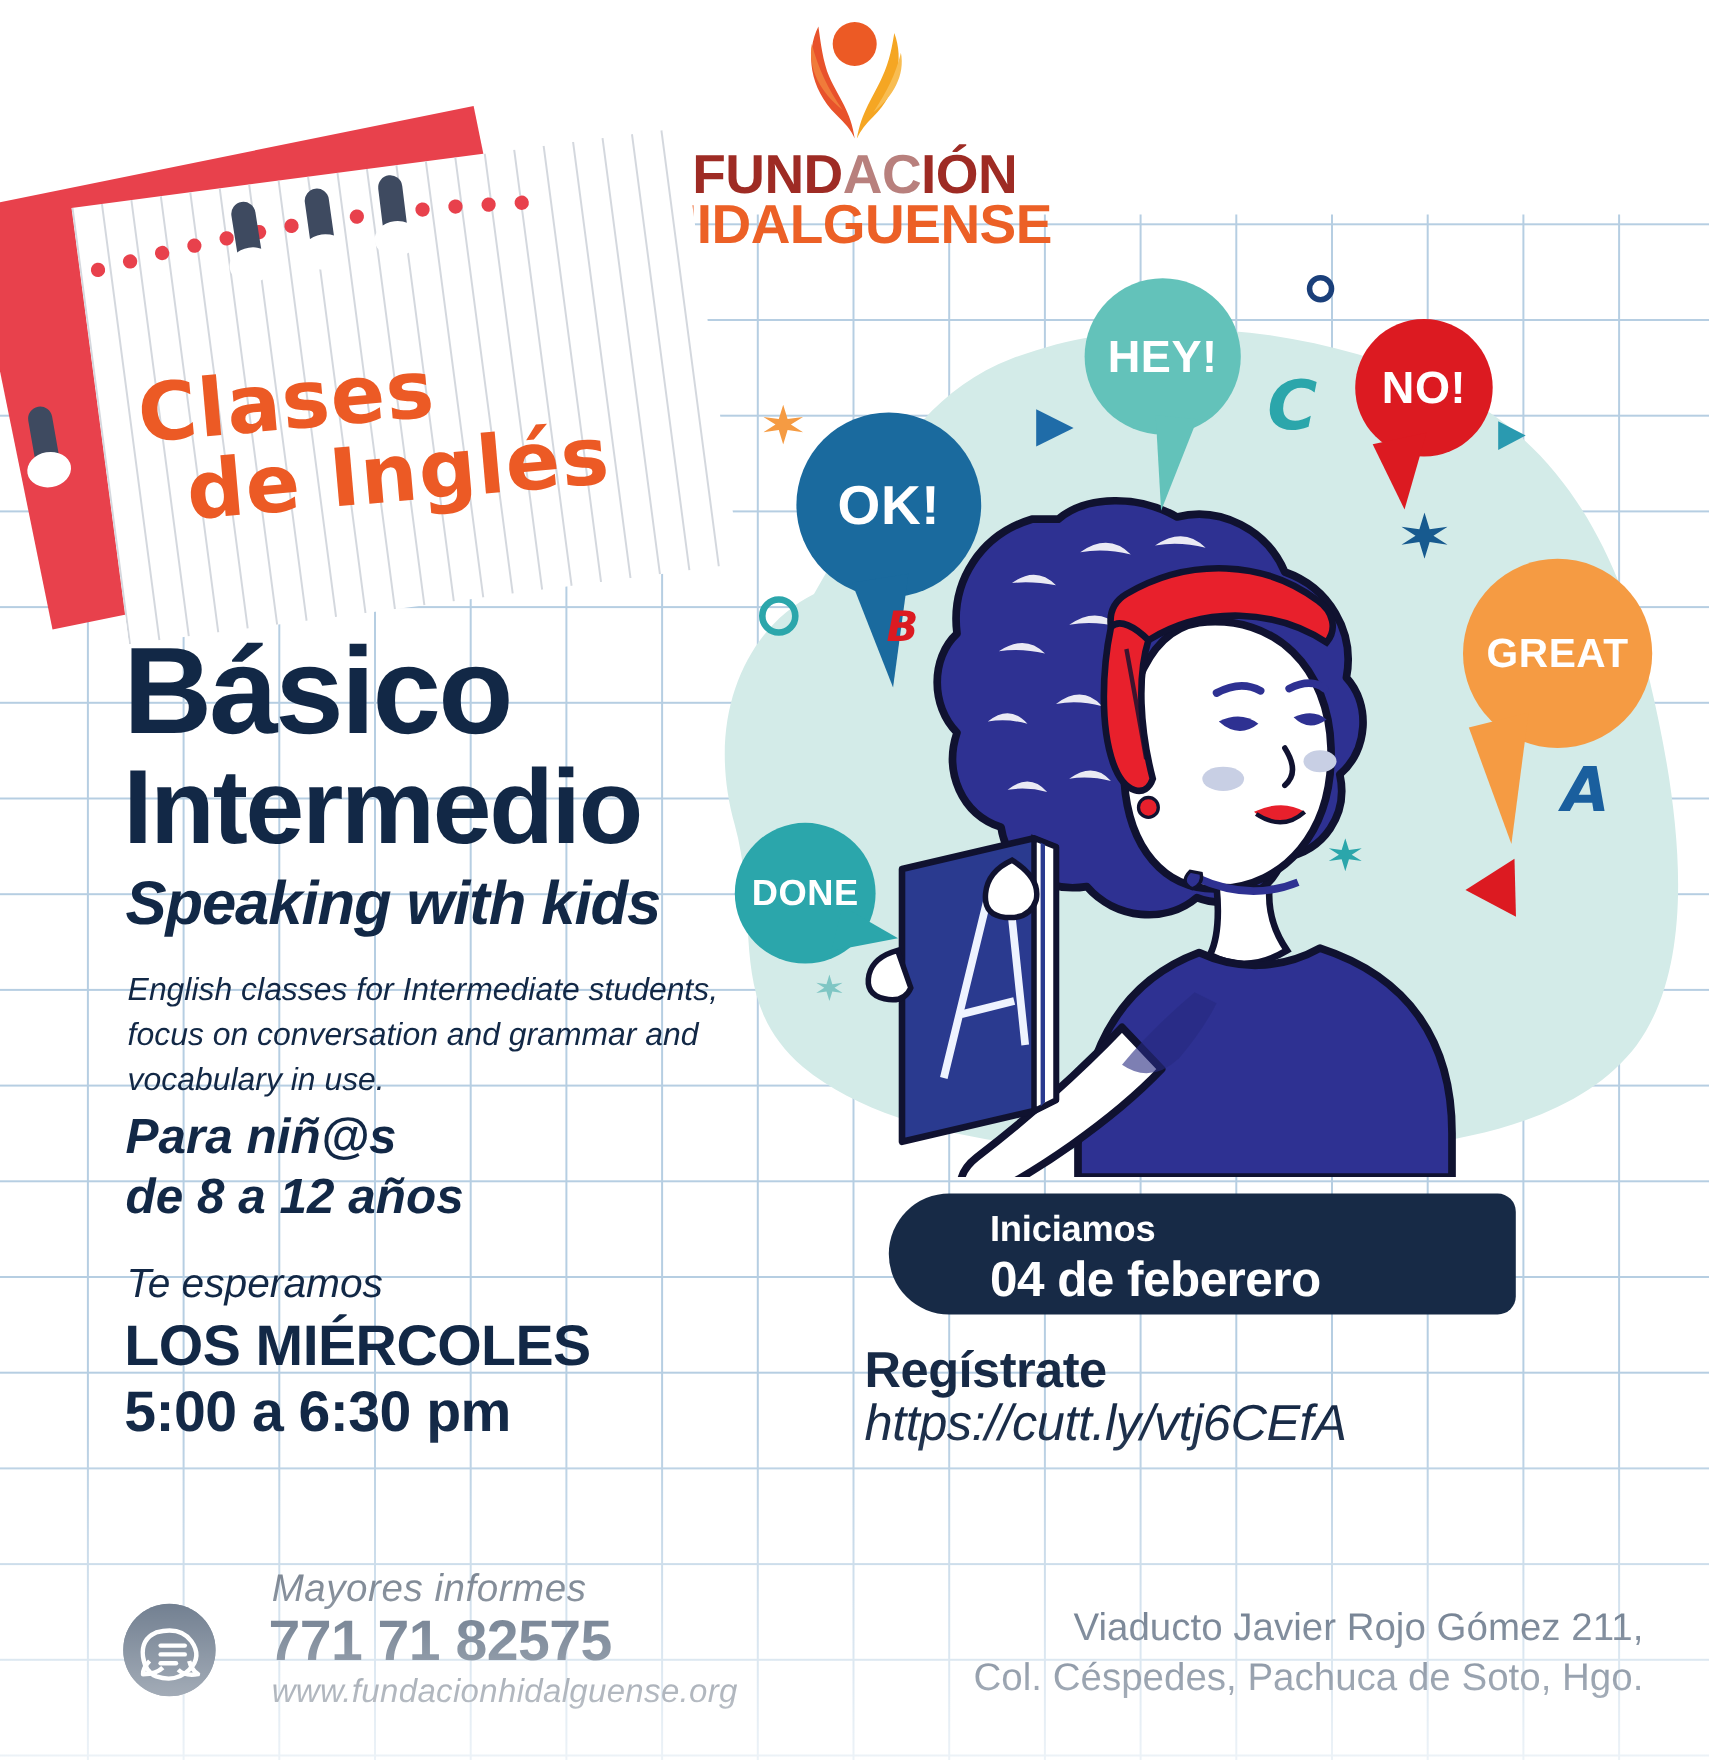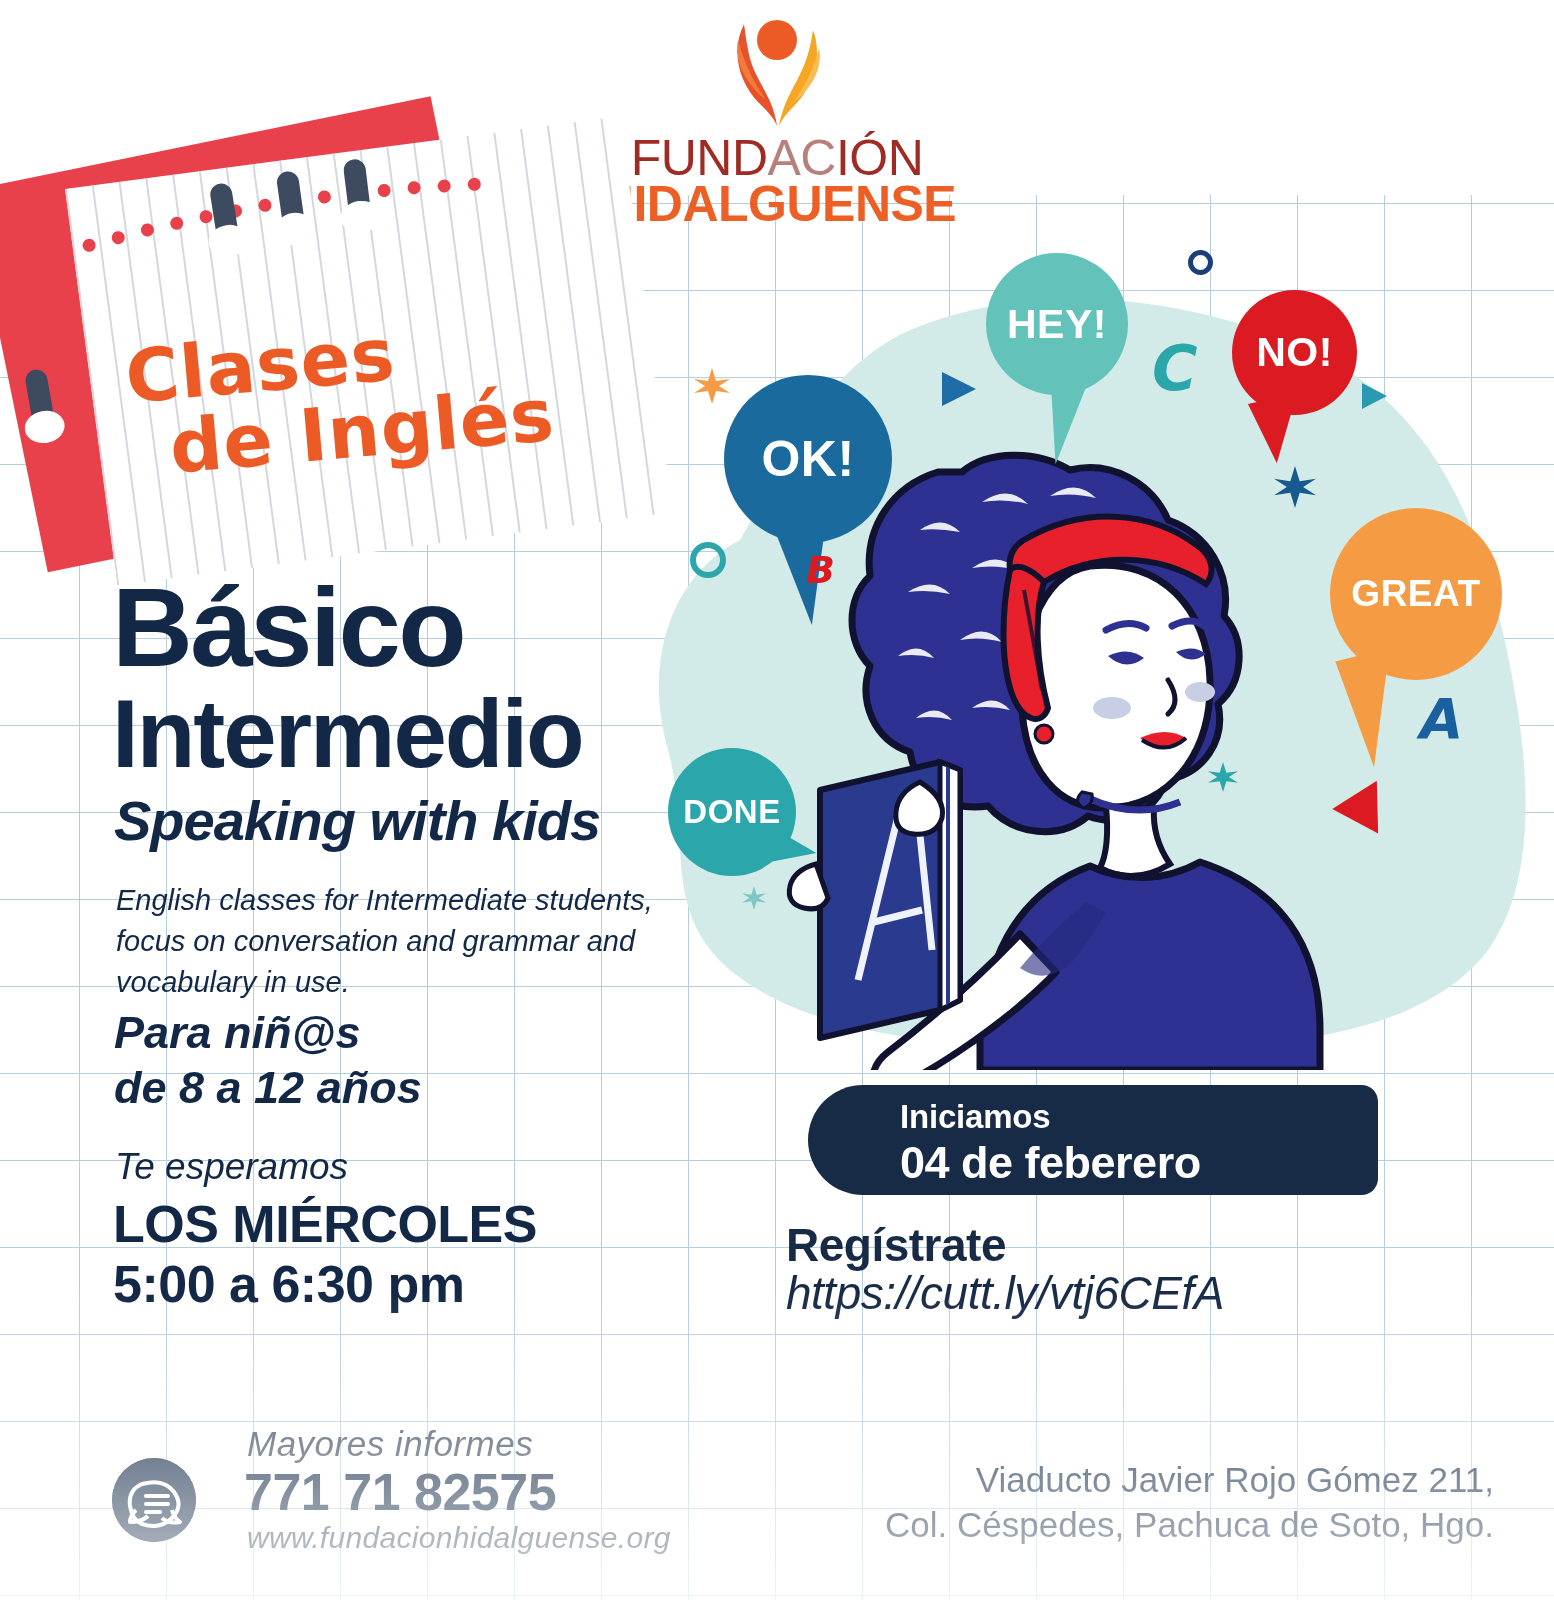--- a/index.html
+++ b/index.html
@@ -42,21 +42,21 @@
   
   .logo {
     position: absolute;
     left: 0; top: 18px;
     width: 1554px;
     text-align: center;
   }
   .logo-mark { position: relative; width: 190px; height: 115px; margin: 0 auto 2px; }
   .logo-wordmark { line-height: .92; }
   .logo-line1 {
-    font-size: 50px; font-weight: 400; letter-spacing: -.5px;
+    font-size: 50px; font-weight: 700; letter-spacing: -.5px;
     color: #9e2b24;
   }
   .logo-line1 .mid { color: #b8807d; }
   .logo-line2 {
     font-size: 50px; font-weight: 800; letter-spacing: -.5px;
     color: #ec6026;
   }
 
   
   .notepad { position: absolute; left: -30px; top: 165px; width: 640px; height: 420px; }

